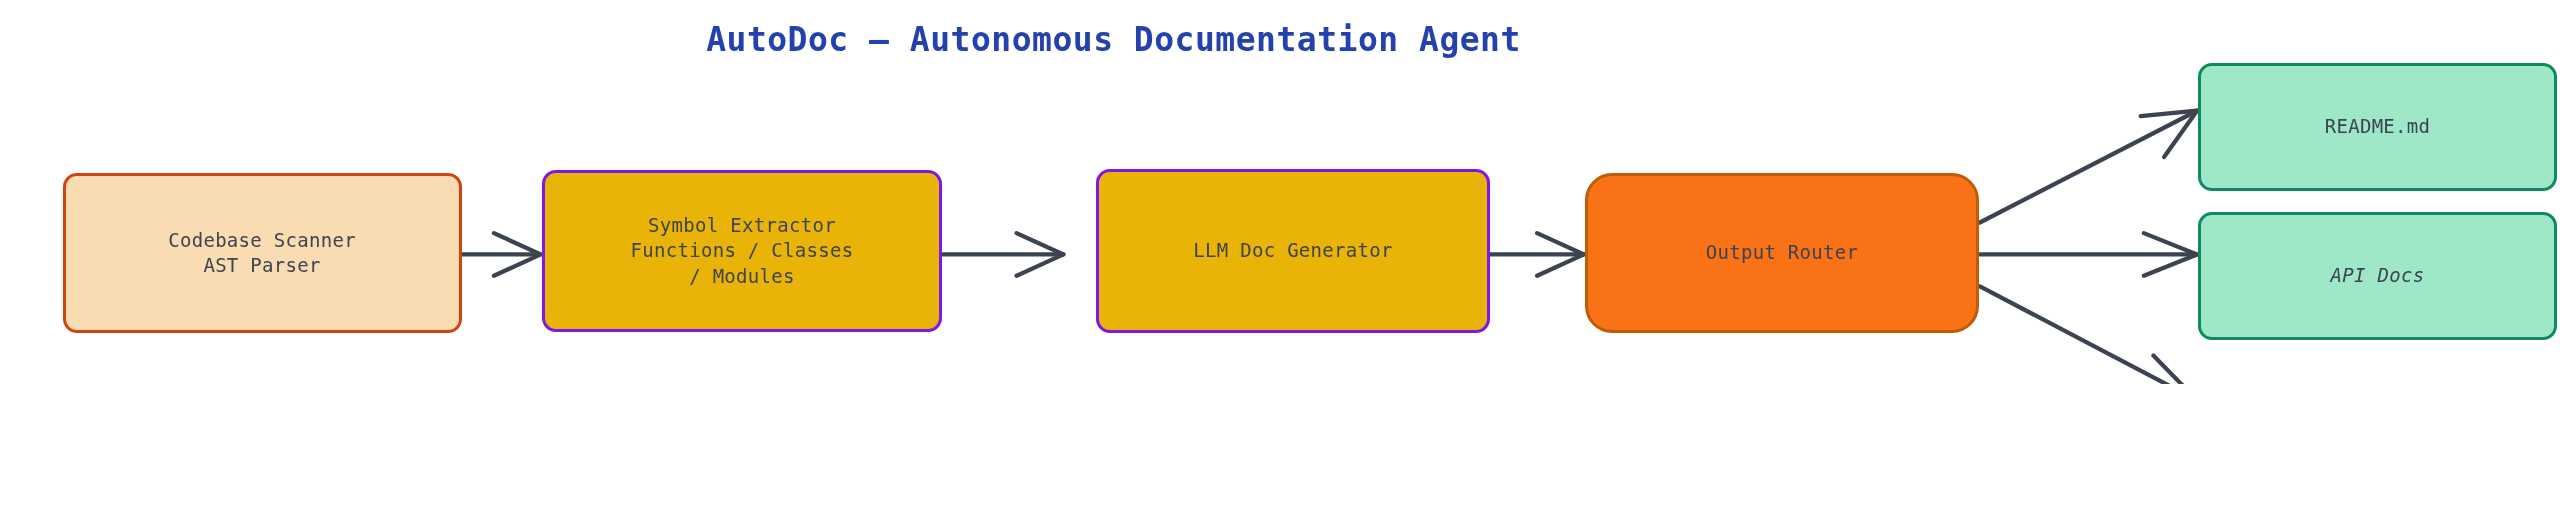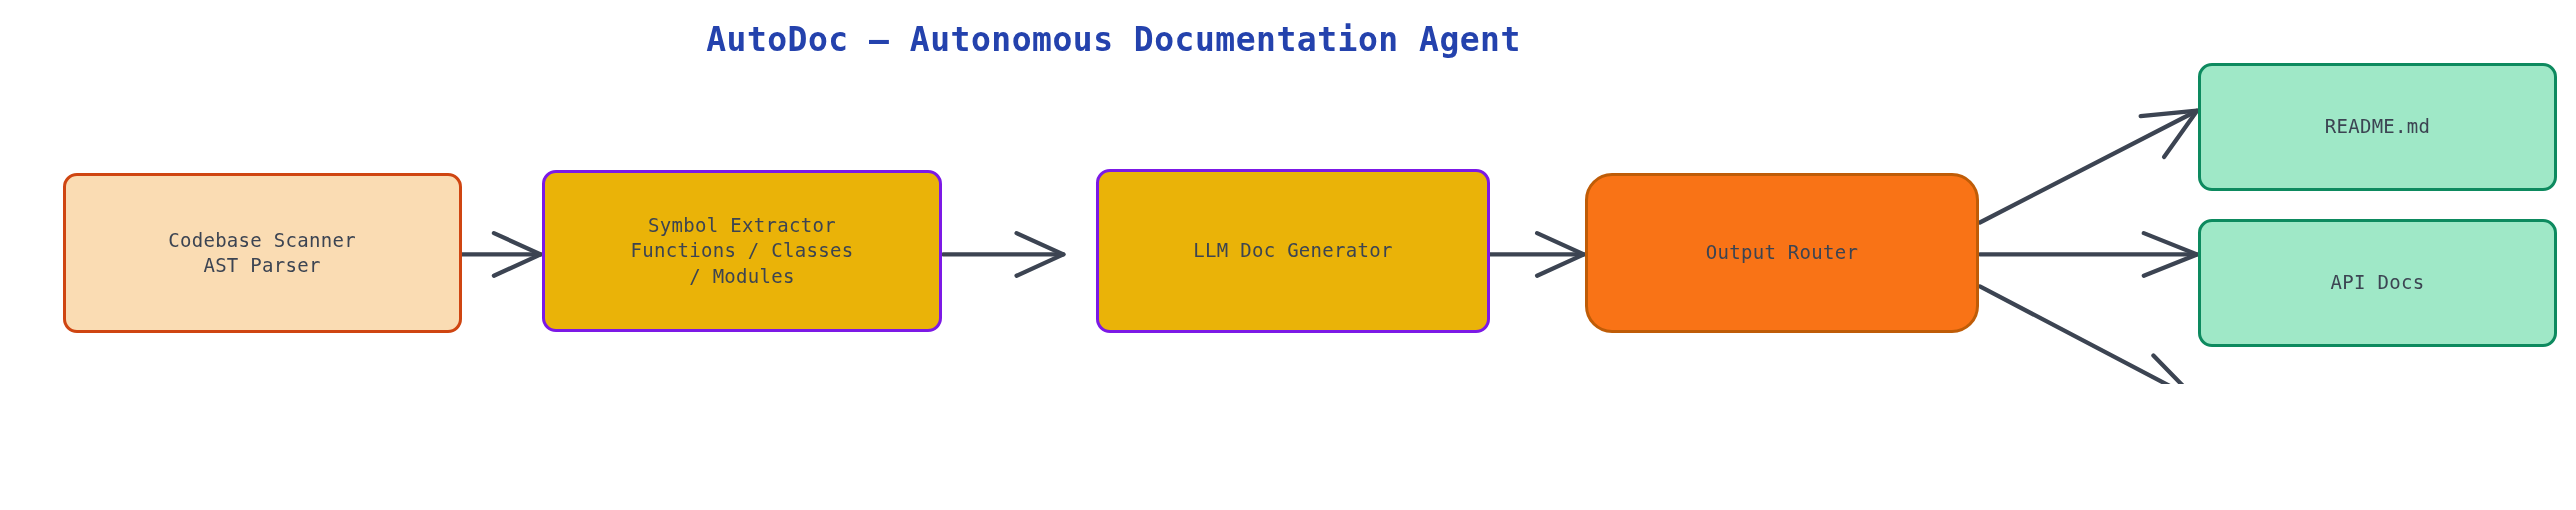--- a/index.html
+++ b/index.html
@@ -61,21 +61,21 @@
   .fill-purple { background: #eab308; border-color: #7c19e6; }
   .fill-yellow { background: #f97316; border-color: #bf5c07; border-radius: 27px; }
   .fill-green  { background: #9fe8c7; border-color: #0d8a5f; }
 
   
   #node-scanner   { left: 17.6px;   top: 173px; width: 399px; height: 160px; margin-left: 45px; }
   #node-extractor { left: 542px; top: 170px; width: 400px; height: 162px; }
   #node-generator { left: 1064px; top: 169px; width: 394px; height: 164px; margin-left: 32px; }
   #node-router    { left: 1585px; top: 173px; width: 394px; height: 160px; }
   #node-readme    { left: 2198px; top: 63px; width: 359px; height: 128px; }
-  #node-apidocs   { left: 2198px; top: 219px; width: 359px; height: 128px; }
+  #node-apidocs   { left: 2198px; top: 212px; width: 359px; height: 128px; font-style: italic; }
   #node-inline    { left: 2198px; top: 361px; width: 359px; height: 126px; }
 </style>
 </head>
 <body>
 
 <div id="canvas">
 
   <div id="diagram-title">AutoDoc — Autonomous Documentation Agent</div>
 
   <svg id="edge-layer" viewBox="0 0 4840 960" width="2576" height="511" xmlns="http://www.w3.org/2000/svg">

